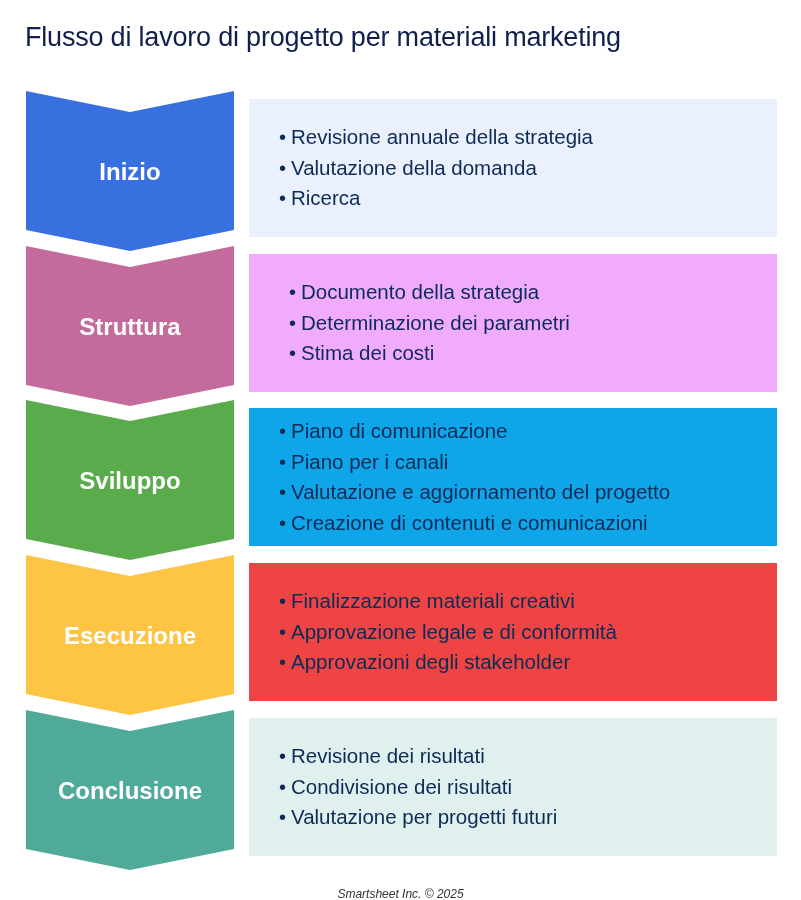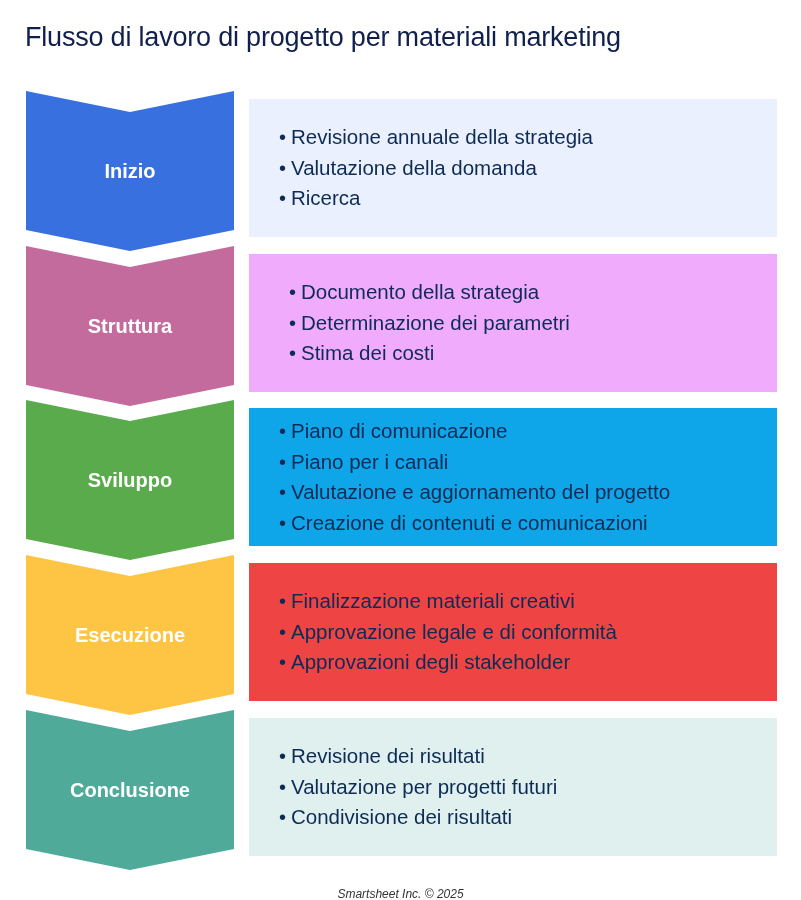--- a/index.html
+++ b/index.html
@@ -5,21 +5,21 @@
   html, body { margin:0; padding:0; background:#ffffff; }
   body { width:801px; height:900px; position:relative; overflow:hidden;
          font-family:"Liberation Sans", "DejaVu Sans", sans-serif; }
   .title { position:absolute; left:25px; top:22px; font-size:27px; font-weight:400;
            color:#101f4c; letter-spacing:-0.2px; white-space:nowrap; }
   .row { position:absolute; left:0; width:801px; height:161px; }
   .chev { position:absolute; left:26px; top:0; width:208px; height:161px; }
   .chev svg { position:absolute; left:0; top:0; }
   .chev-label { position:absolute; left:0; top:0; width:208px; height:161px;
                 display:flex; align-items:center; justify-content:center;
-                color:#ffffff; font-weight:700; font-size:20px; padding-top:0px; box-sizing:border-box; }
+                color:#ffffff; font-weight:700; font-size:24px; padding-top:0px; box-sizing:border-box; }
   .box { position:absolute; left:249px; top:0; width:528px; height:138px;
          display:flex; flex-direction:column; justify-content:center; box-sizing:border-box;
          padding-left:30px;margin-top:8px; }
   .item { font-size:20.5px; color:#0d2b55; line-height:29.5px; white-space:nowrap; }
   .item .dot { display:inline-block; width:12px; font-size:20px; }
   .footer { position:absolute; left:0; width:801px; top:871px; text-align:center;
             font-size:12px; font-style:italic; color:#333333;margin-top:16px; }
 </style>
 </head>
 <body>
@@ -85,18 +85,18 @@
 
 <div class="row" style="top:710px;">
   <div class="chev">
     <svg width="208" height="161" viewBox="0 0 208 161">
       <polygon class="chev-poly" points="0,0 104,21 208,0 208,139 104,160 0,139" fill="#4faa9a"></polygon>
     </svg>
     <div class="chev-label">Conclusione</div>
   </div>
   <div class="box" style="background: rgb(223, 240, 238);">
     <div class="item"><span class="dot">•</span><span>Revisione dei risultati</span></div>
+    <div class="item"><span class="dot">•</span><span>Condivisione dei risultati</span></div>
     <div class="item"><span class="dot">•</span><span>Valutazione per progetti futuri</span></div>
-    <div class="item"><span class="dot">•</span><span>Condivisione dei risultati</span></div>
   </div>
 </div>
 
 <div class="footer">Smartsheet Inc. © 2025</div>
 
 </body></html>

